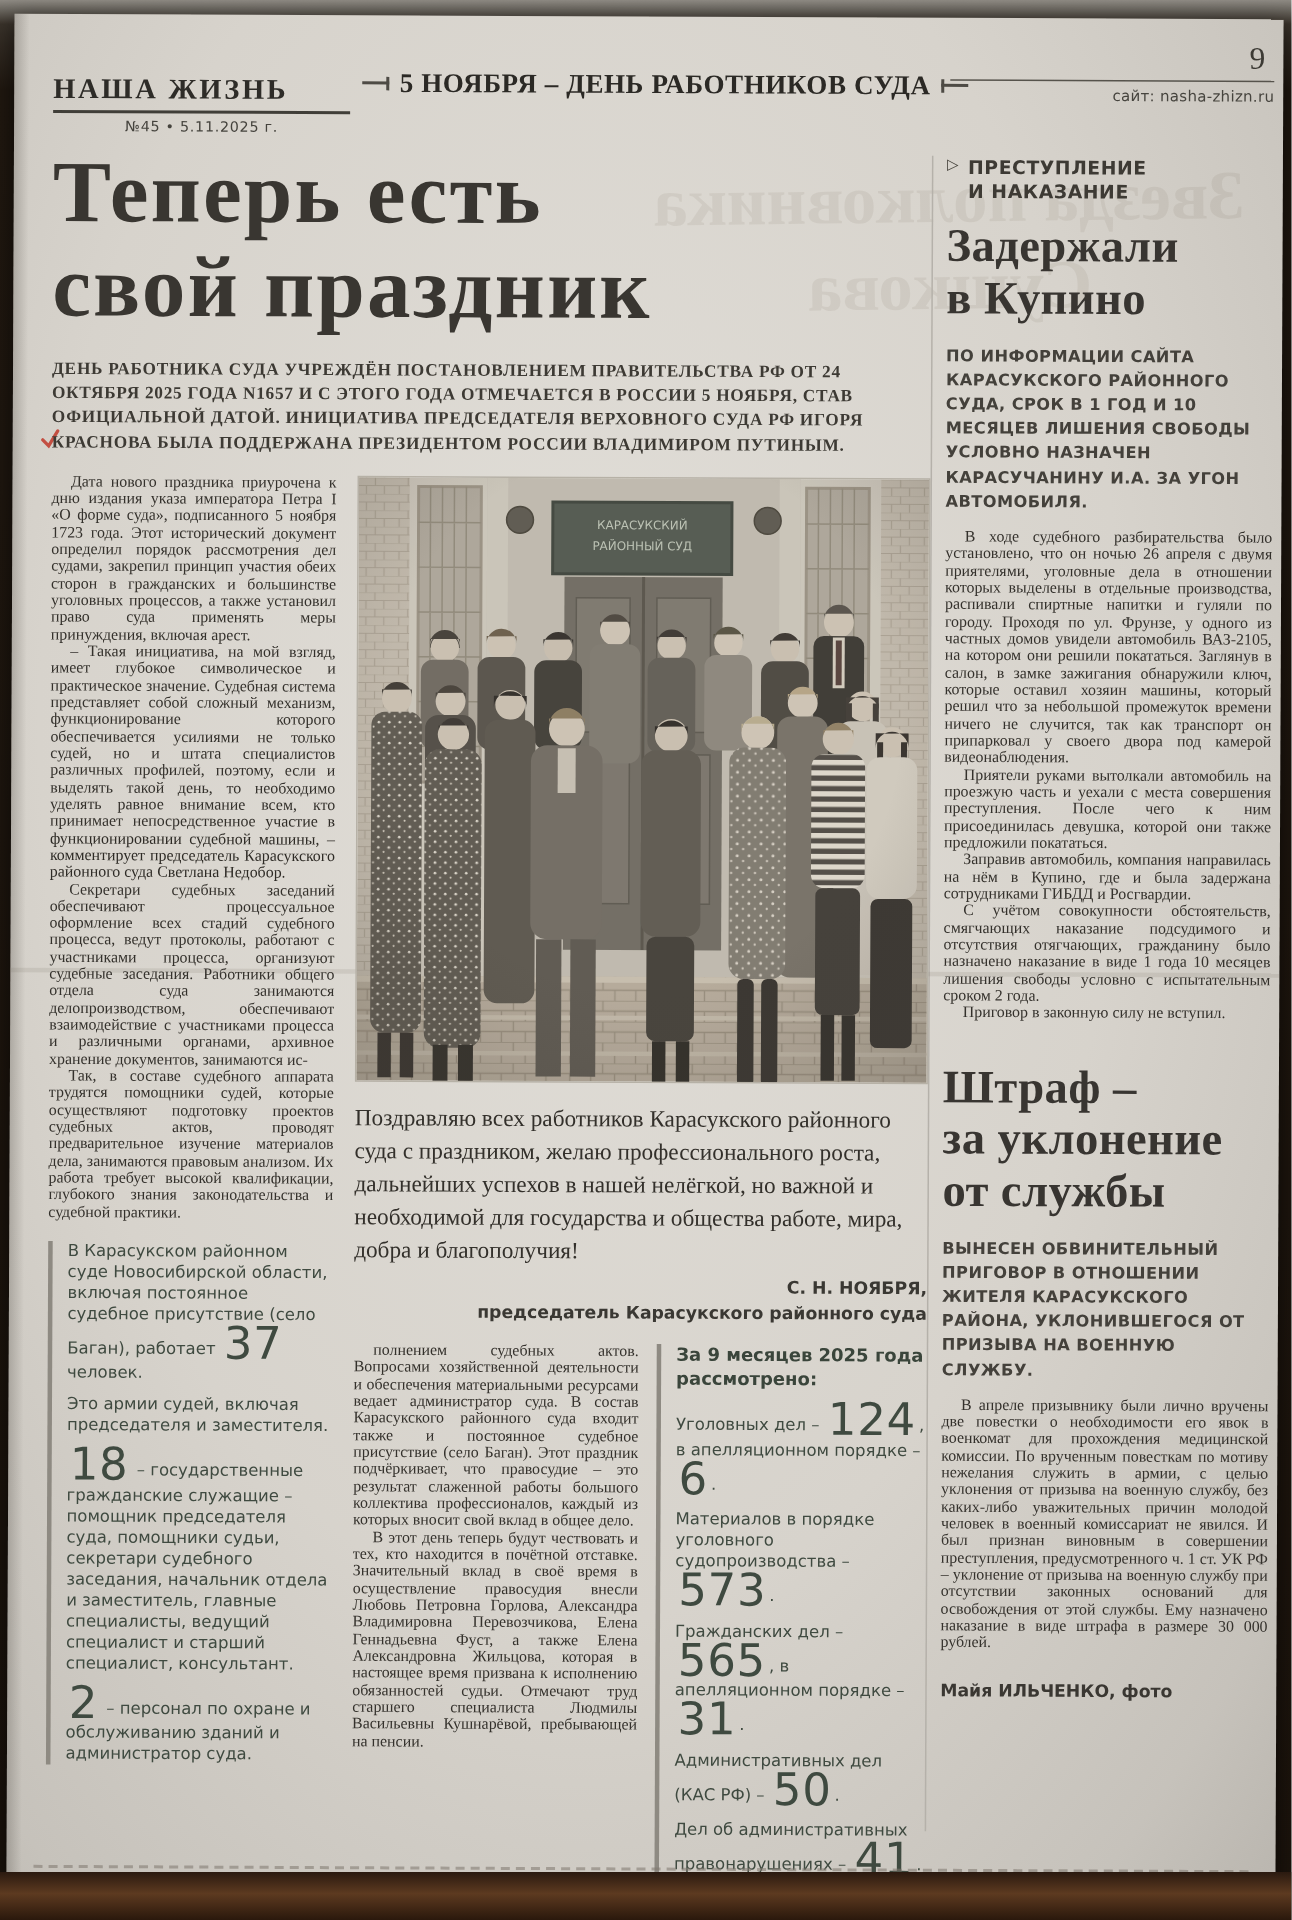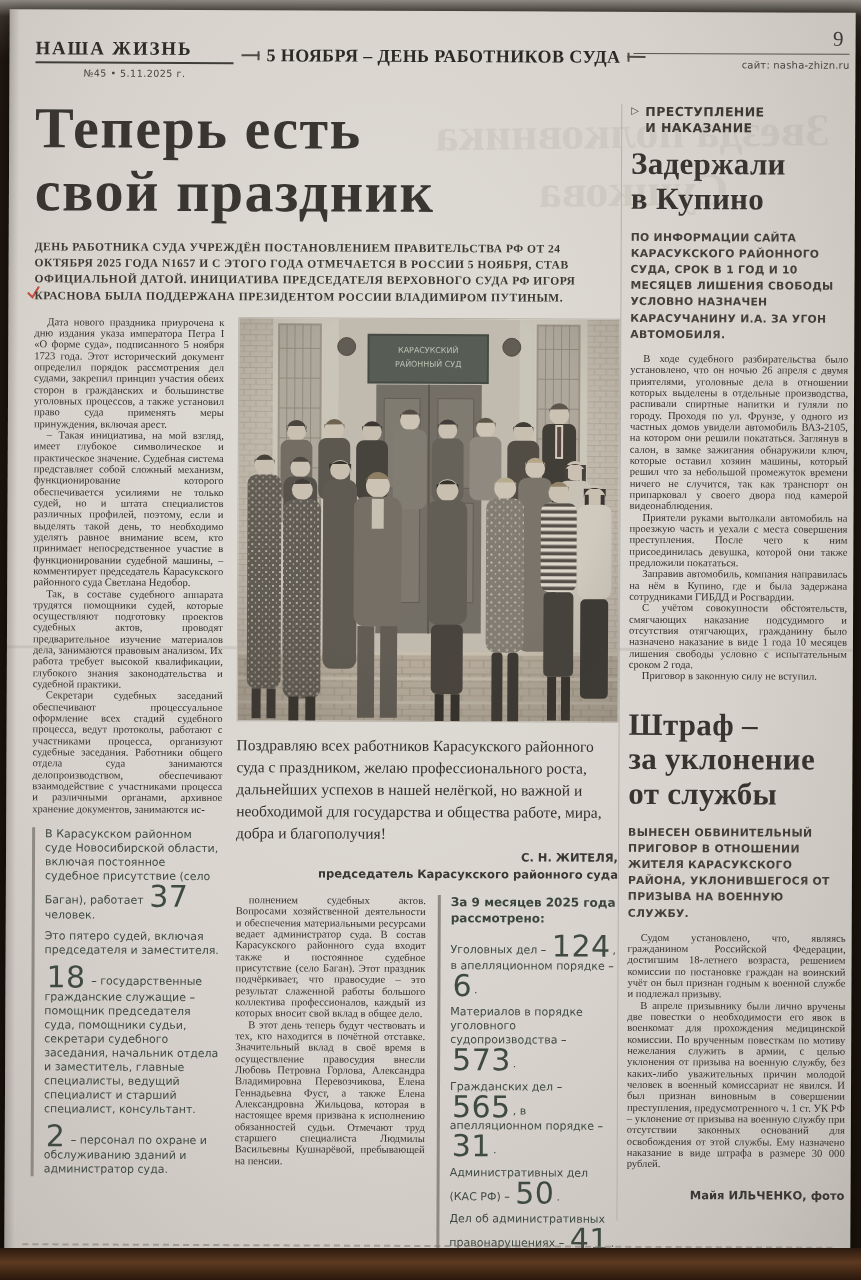--- a/index.html
+++ b/index.html
@@ -15,21 +15,21 @@
     background:linear-gradient(90deg,rgba(60,55,48,.25),rgba(60,55,48,0));}
   .crease{position:absolute;left:0;right:0;top:636px;height:3px;background:rgba(110,104,95,.14);}
   .stitch{position:absolute;left:18px;right:18px;bottom:7px;border-top:2px dashed rgba(125,119,110,.55);}
 
   .ghost{position:absolute;left:398px;top:92px;width:452px;opacity:.08;color:#5d4d38;
     font:700 46px/1.25 "Liberation Serif",serif;text-align:center;white-space:pre-line;
     transform:scaleX(-1) rotate(1deg);pointer-events:none;}
 
   
   .masthead{position:absolute;left:26px;top:16px;right:6px;height:62px;}
-  .mast-left{position:absolute;left:0;top:13px;width:198px;}
+  .mast-left{position:absolute;left:0;top:25px;width:198px;}
   .mast-title{font:700 19px/1 "Liberation Serif",serif;letter-spacing:1.8px;color:#2e2c28;
     border-bottom:2px solid #403e38;padding-bottom:4px;}
   .mast-issue{margin-top:4px;font:400 9.5px "DejaVu Sans",sans-serif;color:#45433d;letter-spacing:.5px;text-align:center;}
   .banner{position:absolute;left:206px;top:20px;width:400px;display:flex;align-items:center;gap:7px;}
   .banner-text{font:700 18px/1 "Liberation Serif",serif;color:#2b2925;letter-spacing:.4px;white-space:nowrap;}
   .bline{flex:1;height:2px;background:#4e4b45;position:relative;min-width:18px;}
   .bline-l::after{content:"";position:absolute;right:0;top:-3.5px;width:2px;height:9px;background:#4e4b45;}
   .bline-r::before{content:"";position:absolute;left:0;top:-3.5px;width:2px;height:9px;background:#4e4b45;}
   .mast-right{position:absolute;right:0;top:0;width:216px;text-align:right;}
   .page-num{font:400 21px/1 "Liberation Serif",serif;color:#3c3a34;padding:0 6px 4px 0;
@@ -76,21 +76,21 @@
   
   .kicker{display:flex;gap:6px;font:700 12.5px/1.25 "DejaVu Sans",sans-serif;
     letter-spacing:.4px;color:#3d3a34;}
   .kicker-text{white-space:pre-line;}
   .tri{font-size:10px;padding-top:1px;color:#47443d;}
   .rtitle{margin:12px 0 13px;font:700 31px/1.12 "Liberation Serif",serif;color:#383531;
     letter-spacing:.3px;white-space:pre-line;}
   .rtitle2{margin-top:26px;}
   .rlead{margin-bottom:10px;font:600 10.8px/1.5 "DejaVu Sans",sans-serif;
     letter-spacing:.3px;color:#44413b;}
-  .byline{margin-top:18px;text-align:right;font:700 11.5px "DejaVu Sans",sans-serif;color:#3a3732;}
+  .byline{margin-top:18px;font:700 11.5px "DejaVu Sans",sans-serif;color:#3a3732;}
 
   .red-mark{position:absolute;left:18px;top:276px;width:14px;height:14px;opacity:.85;}
 </style>
 </head>
 <body>
 
 <div class="page">
 
   <div class="ghost">Звезда полковника
 Сушкова</div>
@@ -121,27 +121,27 @@
   <div class="main-col">
     <h1 class="headline">Теперь есть
 свой праздник</h1>
     <div class="lead">ДЕНЬ РАБОТНИКА СУДА УЧРЕЖДЁН ПОСТАНОВЛЕНИЕМ ПРАВИТЕЛЬСТВА РФ ОТ 24 ОКТЯБРЯ 2025 ГОДА N1657 И С ЭТОГО ГОДА ОТМЕЧАЕТСЯ В РОССИИ 5 НОЯБРЯ, СТАВ ОФИЦИАЛЬНОЙ ДАТОЙ. ИНИЦИАТИВА ПРЕДСЕДАТЕЛЯ ВЕРХОВНОГО СУДА РФ ИГОРЯ КРАСНОВА БЫЛА ПОДДЕРЖАНА ПРЕЗИДЕНТОМ РОССИИ ВЛАДИМИРОМ ПУТИНЫМ.</div>
 
     <div class="cols">
       <div class="col1">
         <div class="bt">
             <p>Дата нового праздника приурочена к дню издания указа императора Петра I «О форме суда», подписанного 5 ноября 1723 года. Этот исторический документ определил порядок рассмотрения дел судами, закрепил принцип участия обеих сторон в гражданских и большинстве уголовных процессов, а также установил право суда применять меры принуждения, включая арест.</p>
             <p>– Такая инициатива, на мой взгляд, имеет глубокое символическое и практическое значение. Судебная система представляет собой сложный механизм, функционирование которого обеспечивается усилиями не только судей, но и штата специалистов различных профилей, поэтому, если и выделять такой день, то необходимо уделять равное внимание всем, кто принимает непосредственное <strong>участие в функционировании судебной машины, – комментирует председатель Карасукского районного суда Светлана Недобор.</strong></p>
+            <p>Секретари судебных заседаний обеспечивают процессуальное оформление всех стадий судебного процесса, ведут протоколы, работают с участниками процесса, организуют судебные заседания. Работники общего отдела суда занимаются делопроизводством, обеспечивают взаимодействие с участниками процесса и различными органами, архивное хранение документов, занимаются ис-</p>
             <p>Так, в составе судебного аппарата трудятся помощники судей, которые осуществляют подготовку проектов судебных актов, проводят предварительное изучение материалов дела, занимаются правовым анализом. Их работа требует высокой квалификации, глубокого знания законодательства и судебной практики.</p>
-            <p>Секретари судебных заседаний обеспечивают процессуальное оформление всех стадий судебного процесса, ведут протоколы, работают с участниками процесса, организуют судебные заседания. Работники общего отдела суда занимаются делопроизводством, обеспечивают взаимодействие с участниками процесса и различными органами, архивное хранение документов, занимаются ис-</p>
           </div>
 
         <div class="greenbox staff-box">
             <p>В Карасукском районном суде Новосибирской области, включая постоянное судебное присутствие (село Баган), работает <span class="bignum">37</span> человек.</p>
-            <p>Это пятеро судей, включая председателя и заместителя.</p>
+            <p>Это армии судей, включая председателя и заместителя.</p>
             <p><span class="bignum">18</span> – государственные гражданские служащие – помощник председателя суда, помощники судьи, секретари судебного заседания, начальник отдела и заместитель, главные специалисты, ведущий специалист и старший специалист, консультант.</p>
             <p><span class="bignum">2</span> – персонал по охране и обслуживанию зданий и администратор суда.</p>
           </div>
       </div>
 
       <div class="photo-col">
         
         <svg class="photo-frame" viewBox="0 0 382 404">
           <defs>
             <pattern id="brick" width="22" height="11" patternUnits="userSpaceOnUse">
@@ -335,21 +335,21 @@
                 <rect x="-17" y="10" width="34" height="95" rx="9" fill="#cdc8bf"></rect>
                 <rect x="-14" y="105" width="28" height="100" rx="5" fill="#35322d"></rect>
               </g>
           </g>
 
           <rect width="382" height="404" fill="url(#vg)"></rect>
         </svg>
 
         <div class="caption">Поздравляю всех работников Карасукского районного суда с праздником, желаю профессионального роста, дальнейших успехов в нашей нелёгкой,  но важной и необходимой для государства и общества работе, мира, добра и благополучия!</div>
         <div class="cap-sign">
-          <span>С. Н. ЖИТЕЛЯ,</span><br>
+          <span>С. Н. НОЯБРЯ,</span><br>
           <span>председатель Карасукского районного суда</span>
         </div>
 
         <div class="subcols">
           <div class="col2 bt">
               <p>полнением судебных актов. Вопросами хозяйственной деятельности и обеспечения материальными ресурсами ведает администратор суда. В состав Карасукского районного суда входит также и постоянное судебное присутствие (село Баган). Этот праздник подчёркивает, что правосудие – это результат слаженной работы большого коллектива профессионалов, каждый из которых вносит свой вклад в общее дело.</p>
               <p>В этот день теперь будут чествовать и тех, кто находится в почётной отставке. Значительный вклад в своё время в осуществление правосудия внесли Любовь Петровна Горлова, Александра Владимировна Перевозчикова, Елена Геннадьевна Фуст, а также Елена Александровна Жильцова, которая в настоящее время призвана к исполнению обязанностей судьи. Отмечают труд старшего специалиста Людмилы Васильевны Кушнарёвой, пребывающей на пенсии.</p>
             </div>
           <div class="col3">
             <div class="greenbox">
@@ -387,21 +387,20 @@
         <p>Заправив автомобиль, компания направилась на нём в Купино, где и была задержана сотрудниками ГИБДД и Росгвардии.</p>
         <p>С учётом совокупности обстоятельств, смягчающих наказание подсудимого и отсутствия отягчающих, гражданину было назначено наказание в виде 1 года 10 месяцев лишения свободы условно с испытательным сроком 2 года.</p>
         <p>Приговор в законную силу не вступил.</p>
       </div>
 
     <h2 class="rtitle rtitle2">Штраф –
 за уклонение
 от службы</h2>
     <div class="rlead">ВЫНЕСЕН ОБВИНИТЕЛЬНЫЙ ПРИГОВОР В ОТНОШЕНИИ ЖИТЕЛЯ КАРАСУКСКОГО РАЙОНА, УКЛОНИВШЕГОСЯ ОТ ПРИЗЫВА НА ВОЕННУЮ СЛУЖБУ.</div>
     <div class="bt">
-        <p>Судом установлено, что, являясь гражданином Российской Федерации, достигшим 18-летнего возраста, решением комиссии по постановке граждан на воинский учёт он был признан годным к военной службе и подлежал призыву.</p>
         <p>В апреле призывнику были лично вручены две повестки о необходимости его явок в военкомат для прохождения медицинской комиссии. По врученным повесткам по мотиву нежелания служить в армии, с целью уклонения от призыва на военную службу, без каких-либо уважительных причин молодой человек в военный комиссариат не явился. И был признан виновным в совершении преступления, предусмотренного ч. 1 ст. УК РФ – уклонение от призыва на военную службу при отсутствии законных оснований для освобождения от этой службы. Ему назначено наказание в виде штрафа в размере 30 000 рублей.</p>
       </div>
 
     <div class="byline">Майя ИЛЬЧЕНКО, фото</div>
   </div>
 
   <div class="stitch"></div>
 </div>
 
 <div class="table-strip"></div>

